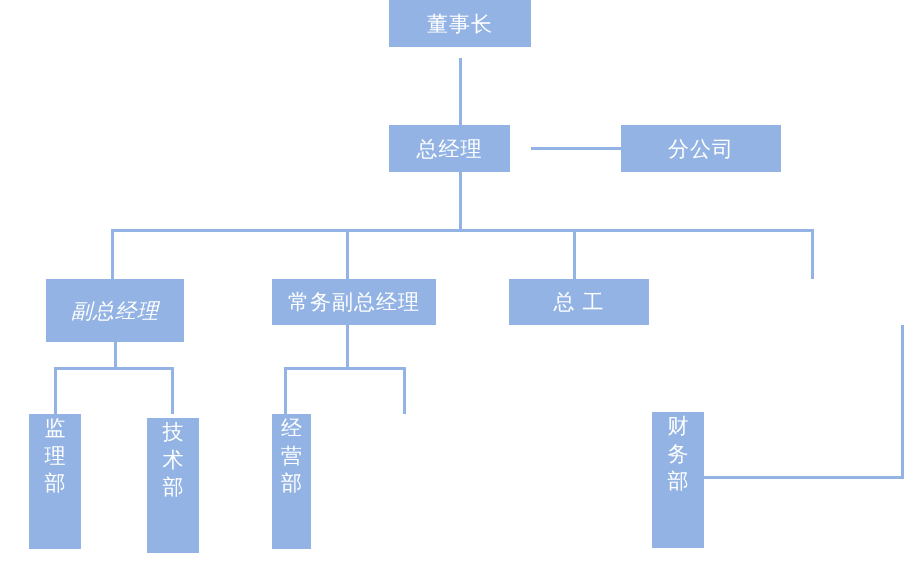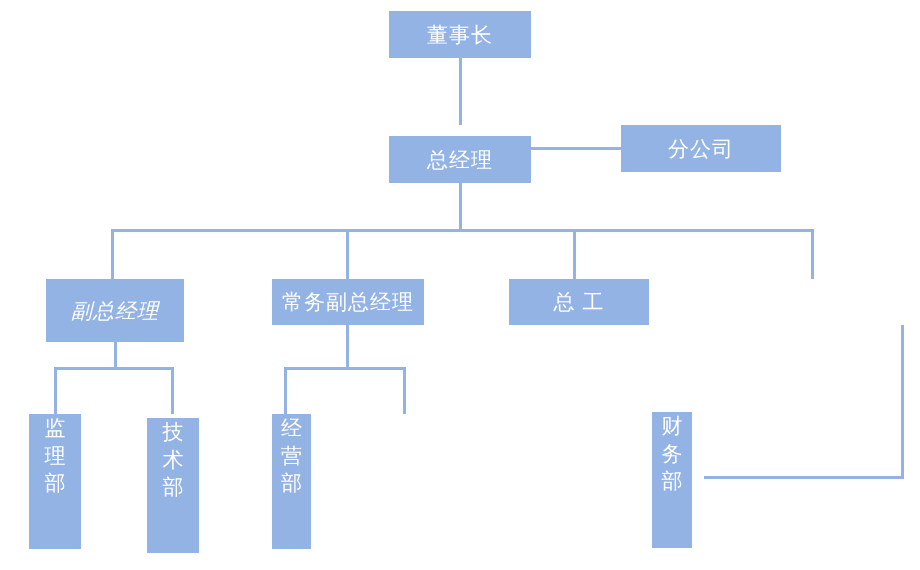--- a/index.html
+++ b/index.html
@@ -79,37 +79,37 @@
   <div class="connector v" style="left:171px; top:367px; height:47px;"></div>
 
   <div class="connector v" style="left:346px; top:325px; height:44px;"></div>
   <div class="connector h" style="left:284px; top:367px; width:122px;"></div>
   <div class="connector v" style="left:284px; top:367px; height:47px;"></div>
   <div class="connector v" style="left:403px; top:367px; height:47px;"></div>
 
   <div class="connector v" style="left:901px; top:325px; height:154px;"></div>
   <div class="connector h" style="left:704px; top:476px; width:200px;"></div>
 
-  <div class="node horizontal" style="left:389px; top:11px; width:142px; height:47px;justify-content:center;">
+  <div class="node horizontal" style="left:389px; top:0; width:142px; height:47px;justify-content:center;">
     <span>董事长</span>
   </div>
 
-  <div class="node horizontal" style="left:389px; top:125px; width:142px; height:47px;margin-top:11px;">
+  <div class="node horizontal" style="left:389px; top:125px; width:121px; height:47px;">
     <span>总经理</span>
   </div>
 
   <div class="node horizontal" style="left:621px; top:125px; width:160px; height:47px;">
     <span>分公司</span>
   </div>
 
   <div class="node horizontal" style="left:46px; top:279px; width:138px; height:63px;font-style:italic;">
     <span>副总经理</span>
   </div>
 
-  <div class="node horizontal" style="left:272px; top:279px; width:152px; height:46px;">
+  <div class="node horizontal" style="left:272px; top:279px; width:164px; height:46px;">
     <span>常务副总经理</span>
   </div>
 
   <div class="node horizontal" style="left:509px; top:279px; width:140px; height:46px;">
     <span>总 工</span>
   </div>
 
 
   <div class="node vertical" style="left:29px; top:414px; width:52px; height:135px;">
     <span class="vlabel">监理部</span>
@@ -117,17 +117,17 @@
 
   <div class="node vertical" style="left:147px; top:418px; width:52px; height:135px;">
     <span class="vlabel">技术部</span>
   </div>
 
   <div class="node vertical" style="left:272px; top:414px; width:39px; height:135px;">
     <span class="vlabel">经营部</span>
   </div>
 
 
-  <div class="node vertical" style="left:652px; top:412px; width:40px; height:136px;">
+  <div class="node vertical" style="left:652px; top:412px; width:52px; height:136px;">
     <span class="vlabel">财务部</span>
   </div>
 
 </div>
 
 </body></html>

